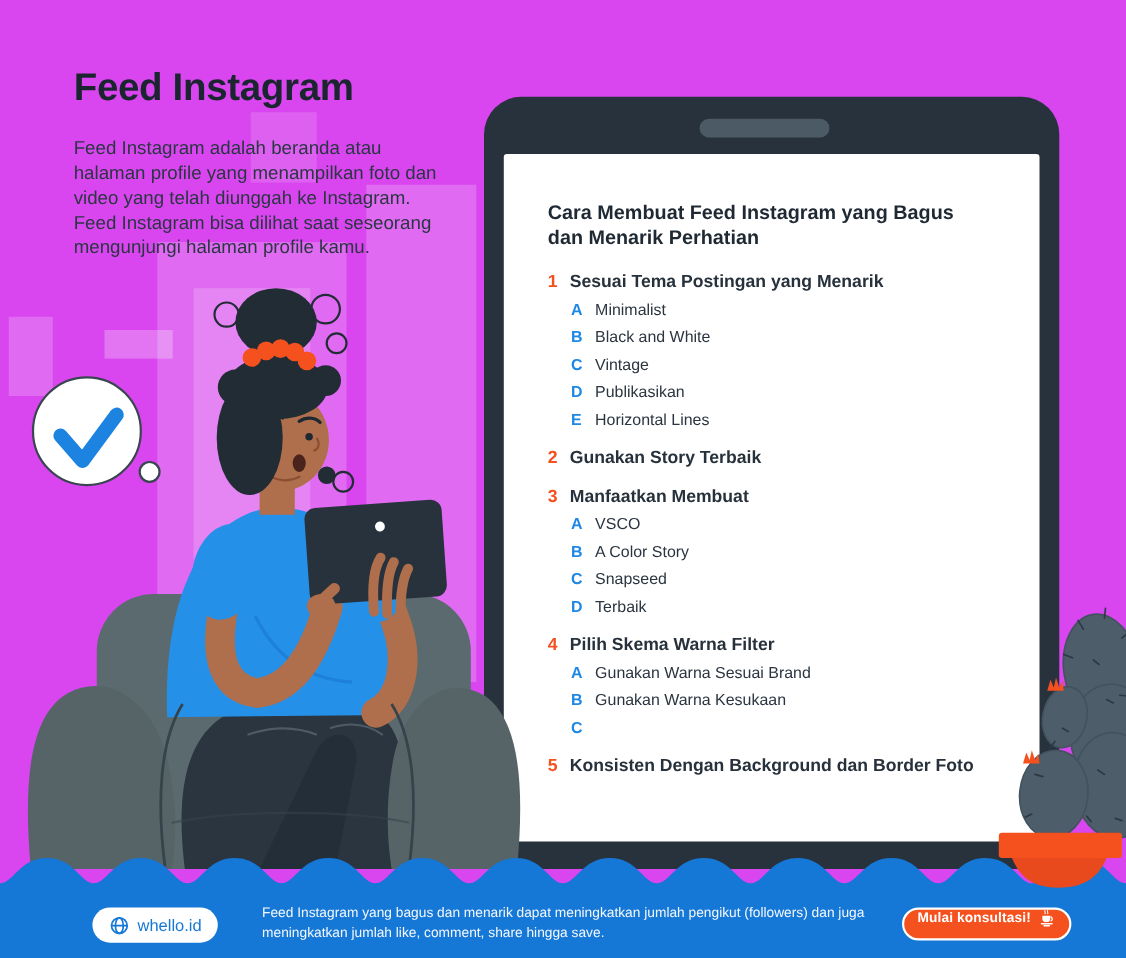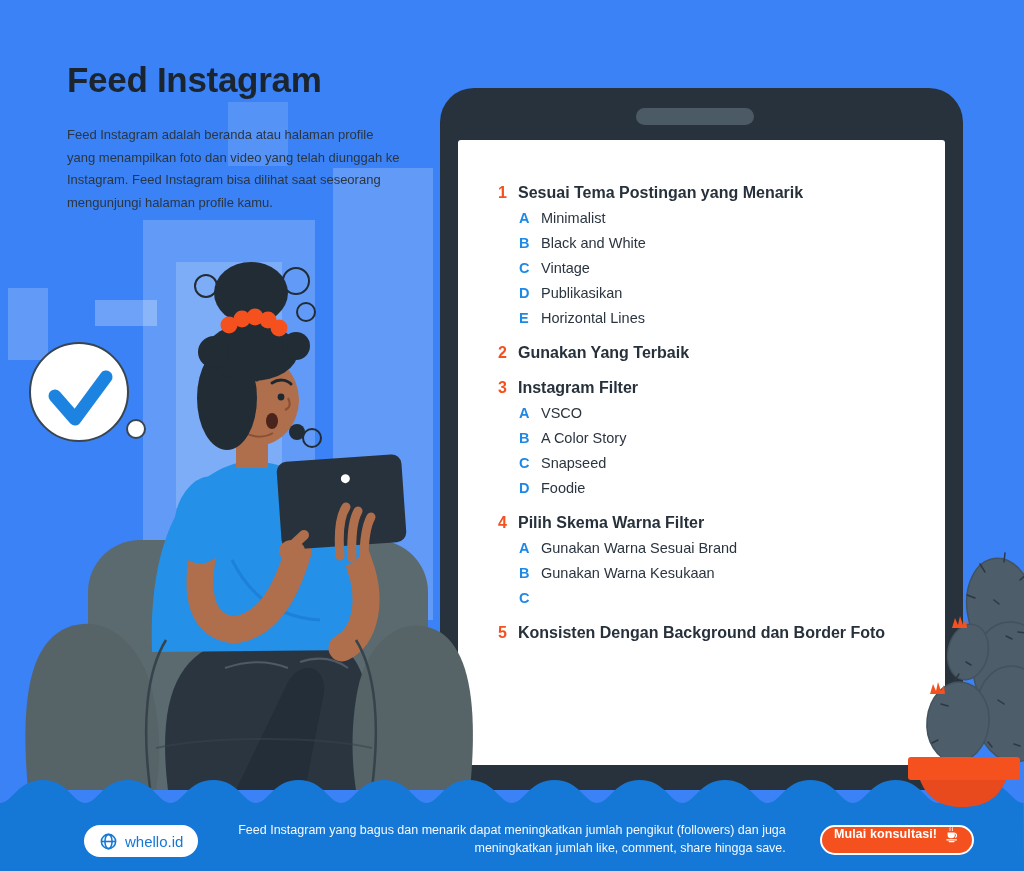--- a/index.html
+++ b/index.html
@@ -1,28 +1,28 @@
 <!DOCTYPE html>
 <html><head>
 <meta charset="utf-8">
 <style>
   html,body{margin:0;padding:0;background:#5a6a75;}
   .canvas{
     position:relative;width:1024px;height:871px;overflow:hidden;
-    background:#3b82f6;font-family:"Liberation Sans",sans-serif;
+    background:#d946ef;font-family:"Liberation Sans",sans-serif;
     -webkit-font-smoothing:antialiased;
   }
   svg{display:block}
   .decor,.illu{position:absolute;left:0;top:0;pointer-events:none}
 
   
   .intro{position:absolute;left:67px;top:60px;width:345px}
   .intro h1{margin:0 0 24px;font-size:35px;line-height:40px;font-weight:700;
     color:#1B2530;letter-spacing:-.3px}
-  .intro p{margin:0;font-size:13px;line-height:22.6px;color:#2A3642;width:338px}
+  .intro p{margin:0;font-size:17px;line-height:22.6px;color:#2A3642;width:338px}
 
   
   .tablet{position:absolute;left:440px;top:88px;width:523px;height:702px;
     background:#28323C;border-radius:34px}
   .speaker{position:absolute;left:196px;top:20px;width:118px;height:17px;
     background:#4C5A66;border-radius:9px}
   .screen{position:absolute;left:18px;top:52px;width:487px;height:625px;
     background:#FFFFFF;border-radius:3px;box-sizing:border-box;
     padding:42px 38px 0 40px}
   .card-title{margin:0 0 18px;font-size:18px;line-height:23px;font-weight:700;
@@ -37,21 +37,21 @@
   .sub-text{max-width:298px}
 
   
   .footer{position:absolute;left:0;top:776px;width:1024px;height:95px}
   .footer .wave{position:absolute;left:0;top:0}
   .brand-badge{position:absolute;left:84px;top:49px;height:32px;
     background:#FFFFFF;border-radius:17px;display:flex;align-items:center;
     gap:7px;padding:0 15px;cursor:pointer}
   .brand-badge span{font-size:15px;font-weight:400;color:#1577D6}
   .caption{position:absolute;left:50%;top:46px;transform:translateX(-50%);
-    text-align:right;font-size:12.5px;line-height:17.5px;
+    text-align:left;font-size:12.5px;line-height:17.5px;
     color:rgba(255,255,255,.95);white-space:nowrap}
   .cta{position:absolute;left:820px;top:49px;height:30px;border:2px solid #fff;
     background:#F4511E;border-radius:16px;display:flex;align-items:flex-start;
     gap:7px;padding:0 12px;cursor:pointer;box-sizing:border-box}
   .cta span{font-size:12.5px;font-weight:700;color:#fff;letter-spacing:.1px}
 </style>
 </head>
 <body>
 
 <div class="canvas">
@@ -66,20 +66,21 @@
   </svg>
 
   <div class="intro">
     <h1>Feed Instagram</h1>
     <p>Feed Instagram adalah beranda atau halaman profile yang menampilkan foto dan video yang telah diunggah ke Instagram. Feed Instagram bisa dilihat saat seseorang mengunjungi halaman profile kamu.</p>
   </div>
 
   <div class="tablet">
     <div class="speaker"></div>
     <div class="screen">
+      <h2 class="card-title">Cara Membuat Feed Instagram yang Bagus dan Menarik Perhatian</h2>
 
       <div class="item">
         <span class="num">1</span>
         <span class="item-text">Sesuai Tema Postingan yang Menarik</span>
       </div>
       <div class="sub">
         <span class="letter">A</span>
         <span class="sub-text">Minimalist</span>
       </div>
       <div class="sub">
@@ -94,42 +95,42 @@
         <span class="letter">D</span>
         <span class="sub-text">Publikasikan</span>
       </div>
       <div class="sub">
         <span class="letter">E</span>
         <span class="sub-text">Horizontal Lines</span>
       </div>
 
       <div class="item">
         <span class="num">2</span>
-        <span class="item-text">Gunakan Yang Terbaik</span>
+        <span class="item-text">Gunakan Story Terbaik</span>
       </div>
 
       <div class="item">
         <span class="num">3</span>
-        <span class="item-text">Instagram Filter</span>
+        <span class="item-text">Manfaatkan Membuat</span>
       </div>
       <div class="sub">
         <span class="letter">A</span>
         <span class="sub-text">VSCO</span>
       </div>
       <div class="sub">
         <span class="letter">B</span>
         <span class="sub-text">A Color Story</span>
       </div>
       <div class="sub">
         <span class="letter">C</span>
         <span class="sub-text">Snapseed</span>
       </div>
       <div class="sub">
         <span class="letter">D</span>
-        <span class="sub-text">Foodie</span>
+        <span class="sub-text">Terbaik</span>
       </div>
 
       <div class="item">
         <span class="num">4</span>
         <span class="item-text">Pilih Skema Warna Filter</span>
       </div>
       <div class="sub">
         <span class="letter">A</span>
         <span class="sub-text">Gunakan Warna Sesuai Brand</span>
       </div>

